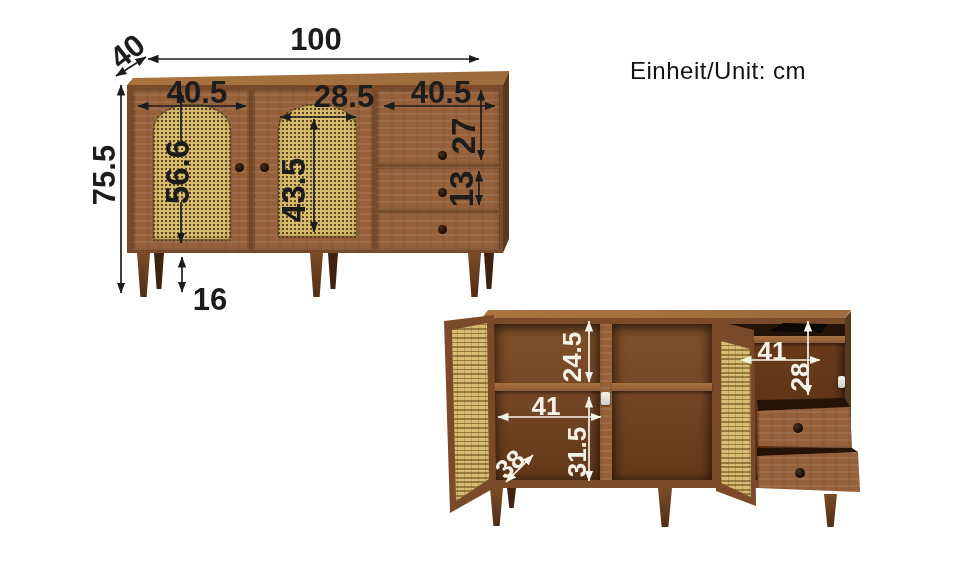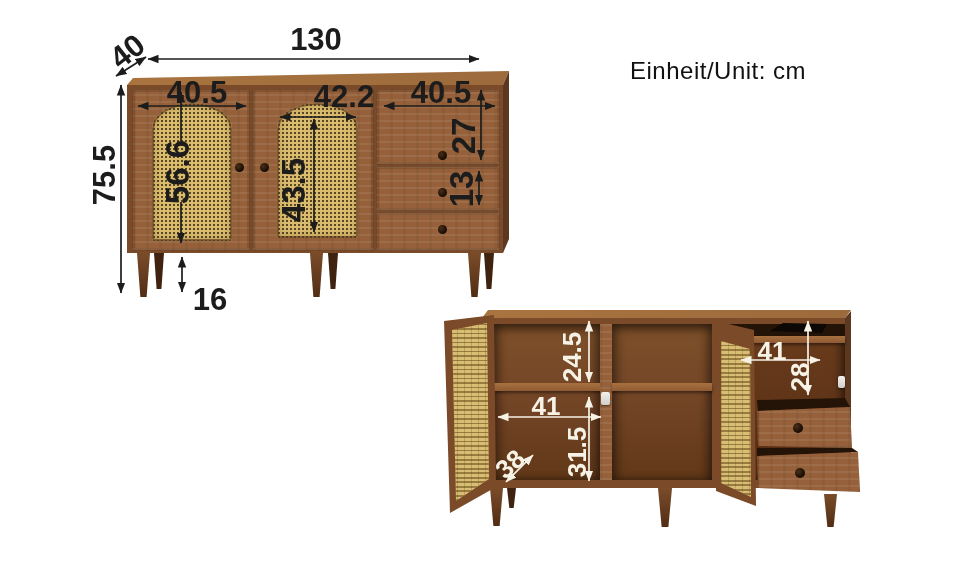--- a/index.html
+++ b/index.html
@@ -152,26 +152,26 @@
     <g stroke="#f7f2e6" stroke-width="1.7">
       <line x1="589" y1="321" x2="589" y2="382" marker-start="url(#aw)" marker-end="url(#aw)"></line>
       <line x1="498" y1="417" x2="601" y2="417" marker-start="url(#aw)" marker-end="url(#aw)"></line>
       <line x1="589" y1="397" x2="589" y2="481" marker-start="url(#aw)" marker-end="url(#aw)"></line>
       <line x1="506" y1="482" x2="533" y2="455" marker-start="url(#aw)" marker-end="url(#aw)"></line>
       <line x1="741" y1="360" x2="820" y2="360" marker-start="url(#aw)" marker-end="url(#aw)"></line>
       <line x1="808" y1="321" x2="808" y2="395" marker-start="url(#aw)" marker-end="url(#aw)"></line>
     </g>
   </svg>
 
-  <div class="dim" style="left:276px;top:21px;width:80px;height:36px;">130</div>
+  <div class="dim" style="left:276px;top:21px;width:80px;height:36px;">100</div>
   <div class="dim rot38" style="left:87px;top:33px;width:80px;height:36px;">40</div>
   <div class="dim rot90" style="left:64px;top:157px;width:80px;height:36px;">75.5</div>
   <div class="dim" style="left:157px;top:74px;width:80px;height:36px;">40.5</div>
   <div class="dim big rot90" style="left:137px;top:154px;width:80px;height:36px;">56.6</div>
-  <div class="dim" style="left:304px;top:78px;width:80px;height:36px;">42.2</div>
+  <div class="dim" style="left:304px;top:78px;width:80px;height:36px;">28.5</div>
   <div class="dim big rot90" style="left:253px;top:172px;width:80px;height:36px;">43.5</div>
   <div class="dim" style="left:401px;top:74px;width:80px;height:36px;">40.5</div>
   <div class="dim big rot90" style="left:423px;top:118px;width:80px;height:36px;">27</div>
   <div class="dim big rot90" style="left:421px;top:171px;width:80px;height:36px;">13</div>
   <div class="dim" style="left:170px;top:261px;width:80px;height:36px;margin-top:20px;">16</div>
 
   <div class="dim open rot90" style="left:537px;top:342px;width:70px;height:30px;">24.5</div>
   <div class="dim open" style="left:511px;top:391px;width:70px;height:30px;">41</div>
   <div class="dim open rot90" style="left:542px;top:437px;width:70px;height:30px;">31.5</div>
   <div class="dim open rot42" style="left:475px;top:449px;width:70px;height:30px;">38</div>

